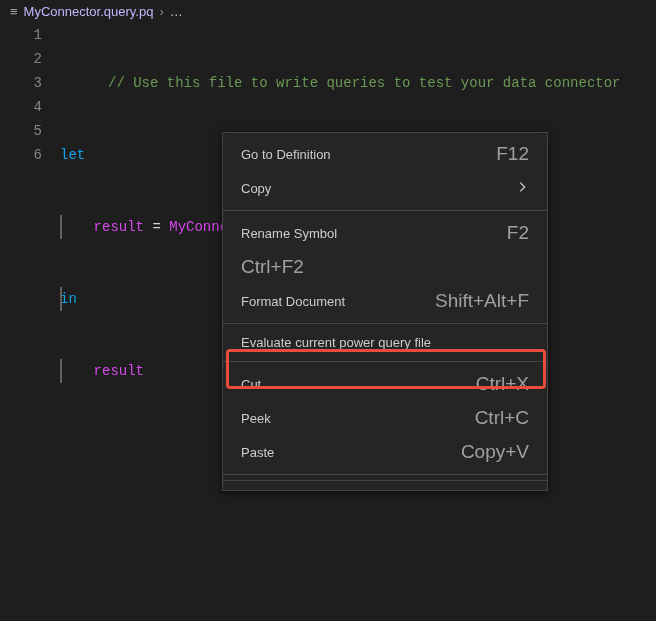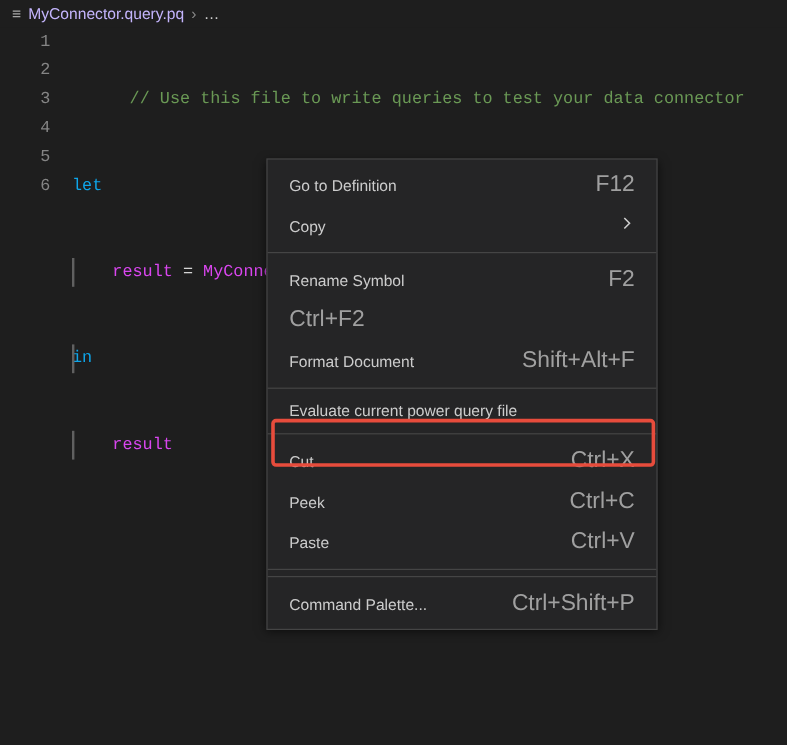--- a/index.html
+++ b/index.html
@@ -159,23 +159,19 @@
     <div class="menu-item">
       <span>Cut</span>
       <span class="shortcut">Ctrl+X</span>
     </div>
     <div class="menu-item">
       <span>Peek</span>
       <span class="shortcut">Ctrl+C</span>
     </div>
     <div class="menu-item">
       <span>Paste</span>
-      <span class="shortcut">Ctrl+V</span>
+      <span class="shortcut">Copy+V</span>
     </div>
     <div class="menu-sep"></div>
     <div class="menu-sep"></div>
-    <div class="menu-item">
-      <span>Command Palette...</span>
-      <span class="shortcut">Ctrl+Shift+P</span>
-    </div>
   </div>
 
 <div class="highlight-box"></div>
 
 </body></html>

